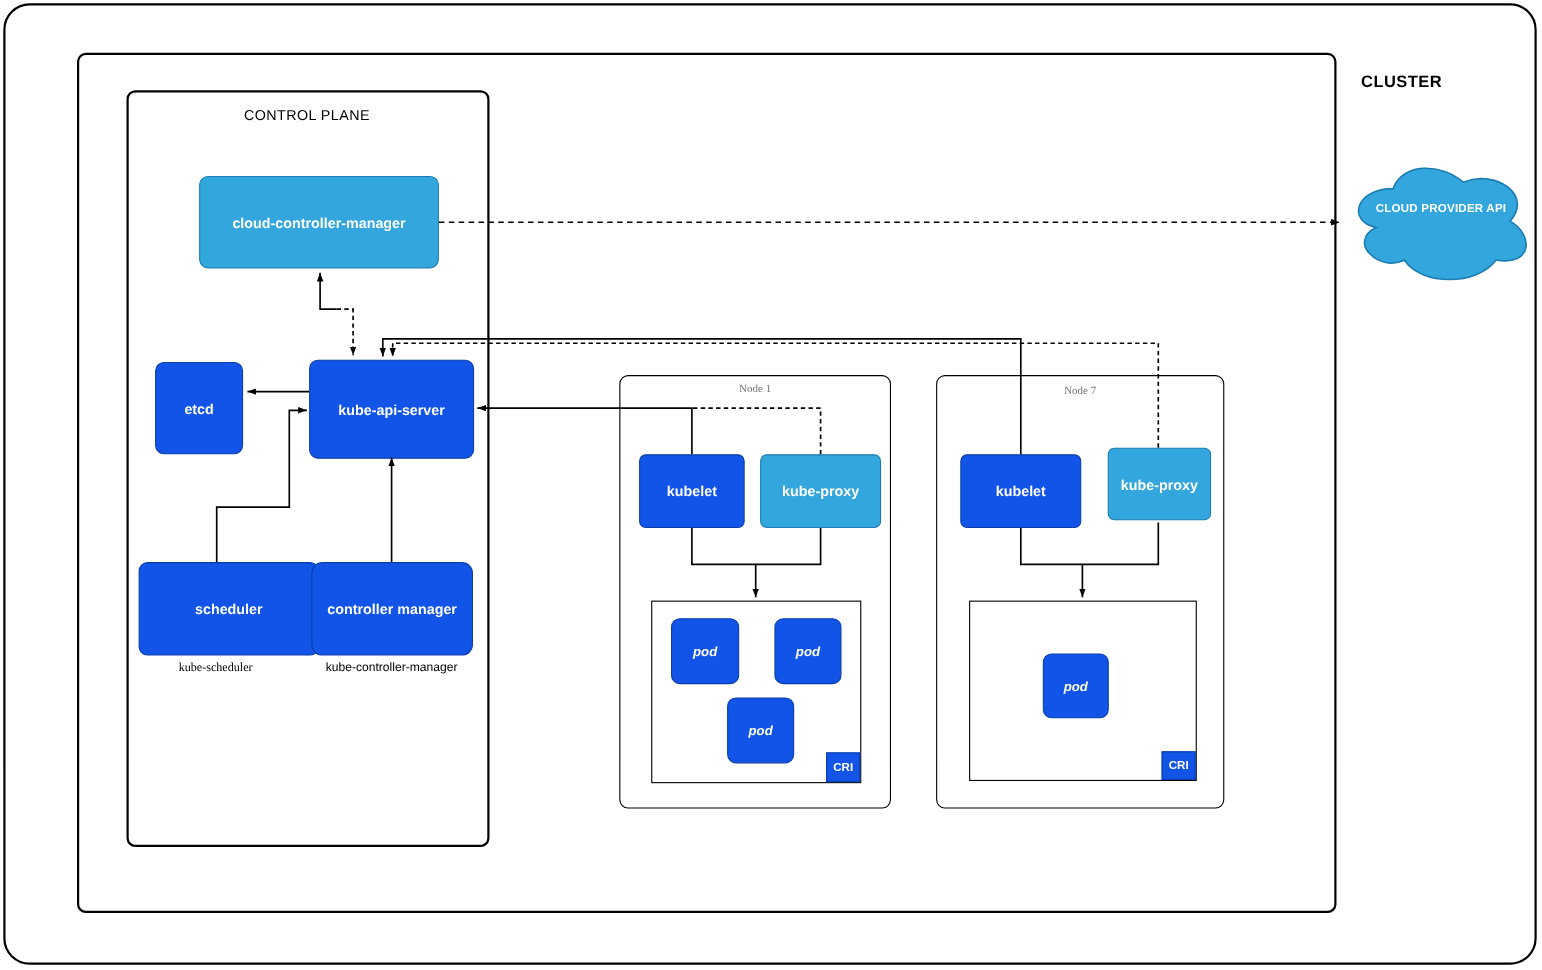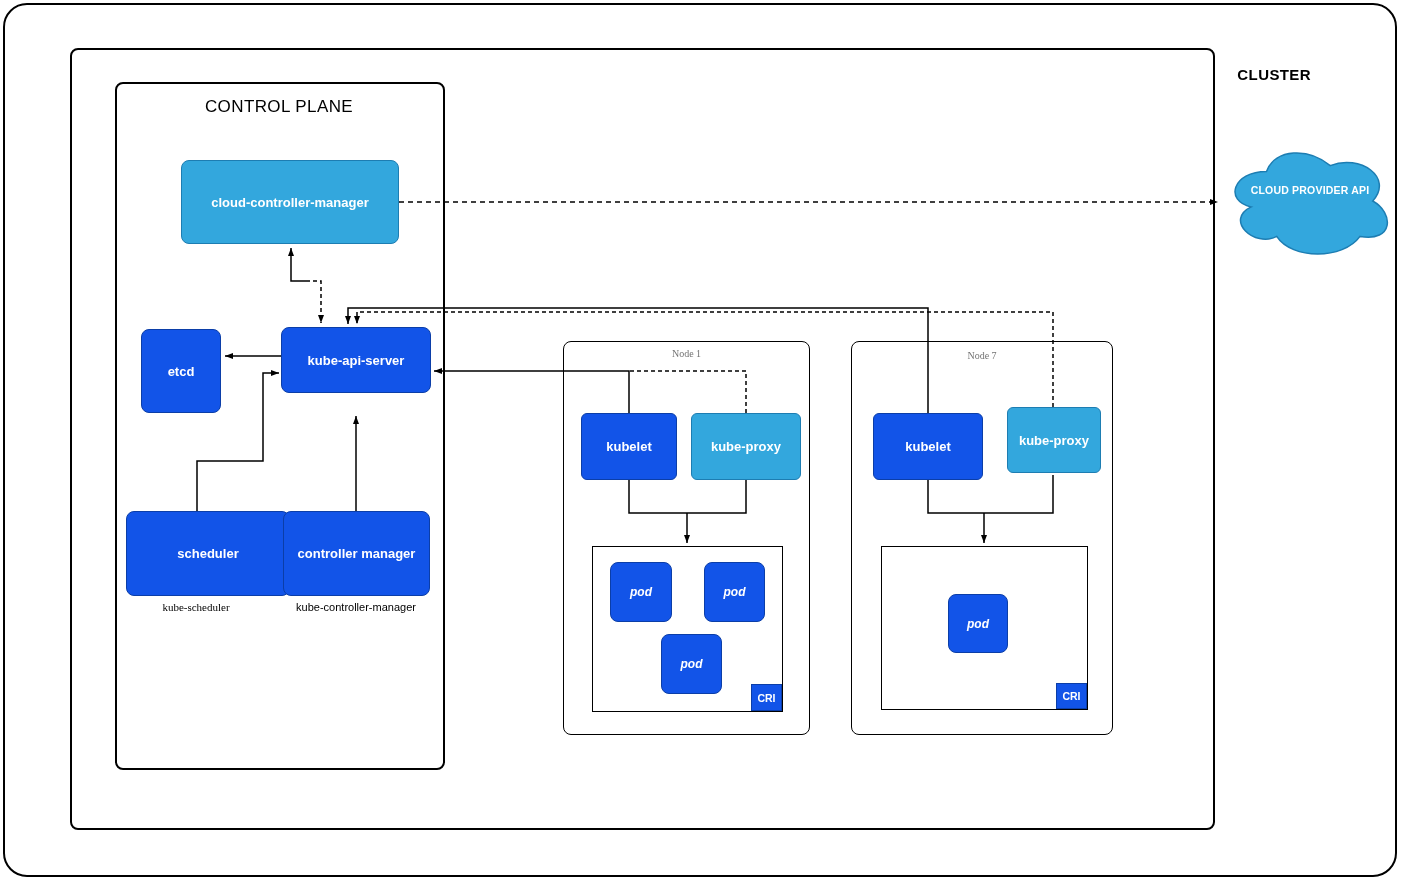--- a/index.html
+++ b/index.html
@@ -14,21 +14,21 @@
   .canvas{position:relative;width:1402px;height:882px;background:#fff;overflow:hidden;}
   .outer-frame{position:absolute;left:3px;top:3px;width:1394px;height:874px;
     border:2.5px solid #000;border-radius:24px;box-sizing:border-box;}
   .cluster-box{position:absolute;left:70px;top:48px;width:1145px;height:782px;
     border:2px solid #000;border-radius:8px;box-sizing:border-box;background:transparent;}
   .cluster-title{position:absolute;left:70px;top:66px;width:1241px;text-align:right;
     font-size:15px;font-weight:bold;letter-spacing:.4px;color:#000;}
   .cp-box{position:absolute;left:115px;top:82px;width:330px;height:688px;
     border:2px solid #000;border-radius:8px;box-sizing:border-box;background:#fff;}
   .cp-title{position:absolute;left:115px;top:97px;width:328px;text-align:center;
-    font-size:17px;letter-spacing:.4px;color:#000;}
+    font-size:13px;letter-spacing:.4px;color:#000;}
   .box{position:absolute;display:flex;align-items:center;justify-content:center;
     color:#fff;font-weight:bold;font-size:13px;border-radius:8px;box-sizing:border-box;text-align:center;}
   .dark{background:var(--dark-blue);border:1px solid var(--dark-blue-border);}
   .light{background:var(--light-blue);border:1px solid var(--light-blue-border);}
   .caption{position:absolute;font-size:11px;color:#000;text-align:center;}
   .node-box{position:absolute;border:1.5px solid #000;border-radius:8px;box-sizing:border-box;background:#fff;}
   .node-title{position:absolute;text-align:center;font-family:"Liberation Serif", serif;font-size:10px;color:#737373;}
   .cr-box{position:absolute;border:1px solid #000;box-sizing:border-box;background:#fff;}
   .pod{font-size:12px;border-radius:8px;font-style:italic;}
   .cri{font-size:10.5px;border-radius:0;}
@@ -51,30 +51,30 @@
   <div class="cp-title">CONTROL PLANE</div>
 
   <div class="box light" style="left:181px;top:160px;width:218px;height:84px;">
     <span>cloud-controller-manager</span>
   </div>
 
   <div class="box dark" style="left:141px;top:329px;width:80px;height:84px;">
     <span>etcd</span>
   </div>
 
-  <div class="box dark" style="left:281px;top:327px;width:150px;height:66px;">
+  <div class="box dark" style="left:281px;top:327px;width:150px;height:90px;">
     <span>kube-api-server</span>
   </div>
 
   <div class="box dark" style="left:126px;top:511px;width:164px;height:85px;">
     <span>scheduler</span>
   </div>
   <div class="caption" style="left:126px;top:601px;width:140px;font-family:Liberation Serif, serif;">kube-scheduler</div>
 
-  <div class="box dark" style="left:283px;top:511px;width:147px;height:85px;">
+  <div class="box dark" style="left:283px;top:511px;width:147px;height:85px;border-radius:10px;">
     <span>controller manager</span>
   </div>
   <div class="caption" style="left:256px;top:601px;width:200px;">kube-controller-manager</div>
 
   <div class="node-box" style="left:563px;top:341px;width:247px;height:394px;"></div>
   <div class="node-title" style="left:563px;top:348px;width:247px;">Node 1</div>
 
   <div class="box dark" style="left:581px;top:413px;width:96px;height:67px;border-radius:6px;">
     <span>kubelet</span>
   </div>

